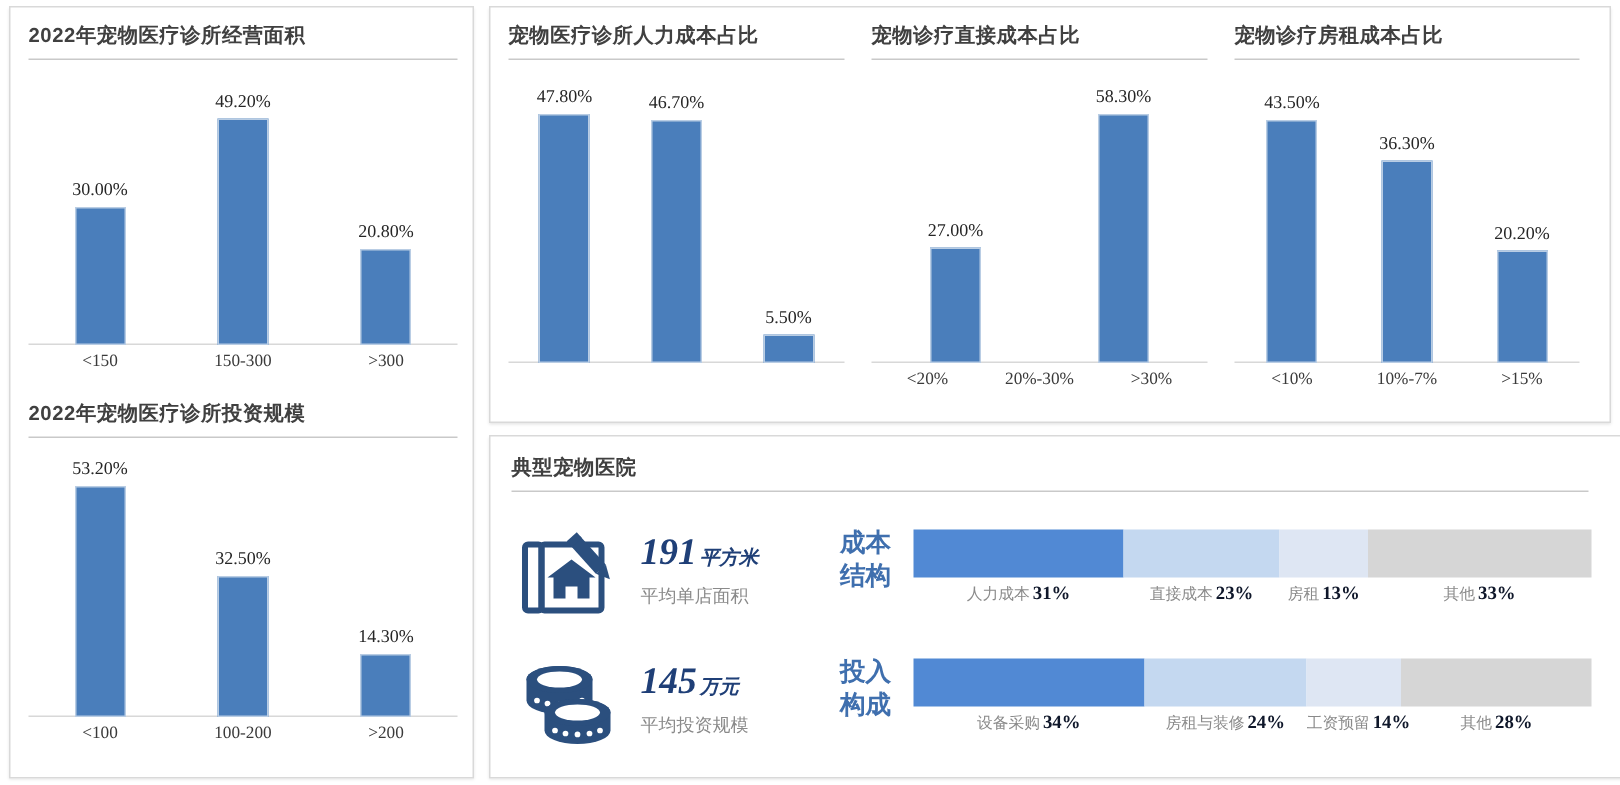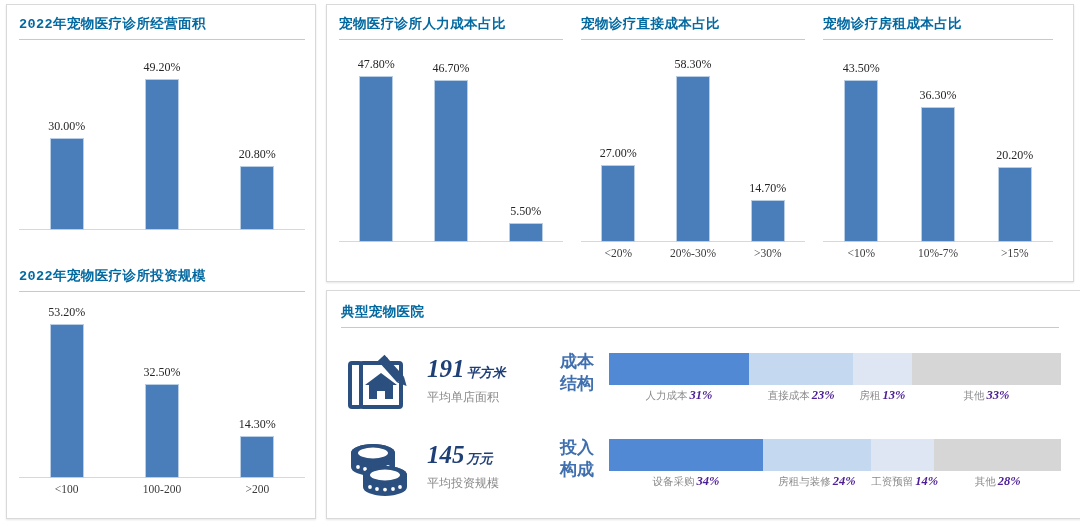--- a/index.html
+++ b/index.html
@@ -19,26 +19,26 @@
     box-sizing:border-box;
     box-shadow:0 1px 2px rgba(0,0,0,.10);
   }
   #panel-left   {left:6px;  top:4px;  width:310px; height:515px;}
   #panel-top    {left:326px;top:4px;  width:748px; height:278px;}
   #panel-bottom {left:326px;top:290px;width:842px; height:229px;}
 
   
   .chart-card{position:absolute;box-sizing:border-box;}
   .chart-title{
-    color:#0369a1;
+    color:#404040;
     font-weight:bold;
     font-size:13.5px;
     letter-spacing:.4px;
     white-space:nowrap;
-    font-family:Liberation Mono, monospace;
+    font-family:Liberation Sans, sans-serif;
   }
   .title-rule{
     border-bottom:1.3px solid #c9c9c9;
     margin-top:6px;
   }
 
   
   .plot{position:relative;}
   .axis-line{
     position:absolute;left:0;right:0;bottom:22px;
@@ -106,21 +106,21 @@
   .stack-bar{display:flex;height:32px;width:100%;}
   .seg{height:100%;}
   .stack-legend{position:relative;height:22px;width:100%;}
   .legitem{
     position:absolute;top:3px;
     text-align:center;
     font-size:10.5px;color:#8a8a8a;white-space:nowrap;
     font-family:"Liberation Serif","DejaVu Serif",serif;
   }
   .legitem b{
-    color:#4c1d95;font-size:12.5px;font-style:italic;font-weight:bold;
+    color:#0f172a;font-size:12.5px;font-weight:bold;
     margin-left:2px;
   }
 </style>
 </head>
 <body>
 
 <div class="page">
 
   <div class="panel" id="panel-left">
 
@@ -136,20 +136,25 @@
             <div class="bar" style="height:calc(30.00/60*100%);"></div>
           </div>
           <div class="colwrap">
             <span class="vlabel" style="bottom:calc(49.20/60*100% + 4px);">49.20%</span>
             <div class="bar" style="height:calc(49.20/60*100%);"></div>
           </div>
           <div class="colwrap">
             <span class="vlabel" style="bottom:calc(20.80/60*100% + 4px);">20.80%</span>
             <div class="bar" style="height:calc(20.80/60*100%);"></div>
           </div>
+        </div>
+        <div class="cats">
+          <div class="cat">&lt;150</div>
+          <div class="cat">150-300</div>
+          <div class="cat">&gt;300</div>
         </div>
       </div>
     </div>
 
     <div class="chart-card" style="left:12px;top:262px;width:286px;height:244px;">
       <div class="chart-title">2022年宠物医疗诊所投资规模</div>
       <div class="title-rule"></div>
 
       <div class="plot" style="position:relative;height:202px;margin-top:6px;">
         <div class="axis-line"></div>
@@ -206,24 +211,20 @@
       <div class="plot" style="position:relative;height:216px;margin-top:8px;">
         <div class="axis-line"></div>
         <div class="cols">
           <div class="colwrap">
             <span class="vlabel" style="bottom:calc(27.00/68*100% + 4px);">27.00%</span>
             <div class="bar" style="height:calc(27.00/68*100%);"></div>
           </div>
           <div class="colwrap">
             <span class="vlabel" style="bottom:calc(58.30/68*100% + 4px);">58.30%</span>
             <div class="bar" style="height:calc(58.30/68*100%);"></div>
-          </div>
-          <div class="colwrap">
-            <span class="vlabel" style="bottom:calc(14.70/68*100% + 4px);">14.70%</span>
-            <div class="bar" style="height:calc(14.70/68*100%);"></div>
           </div>
         </div>
         <div class="cats">
           <div class="cat">&lt;20%</div>
           <div class="cat">20%-30%</div>
           <div class="cat">&gt;30%</div>
         </div>
       </div>
     </div>
 

